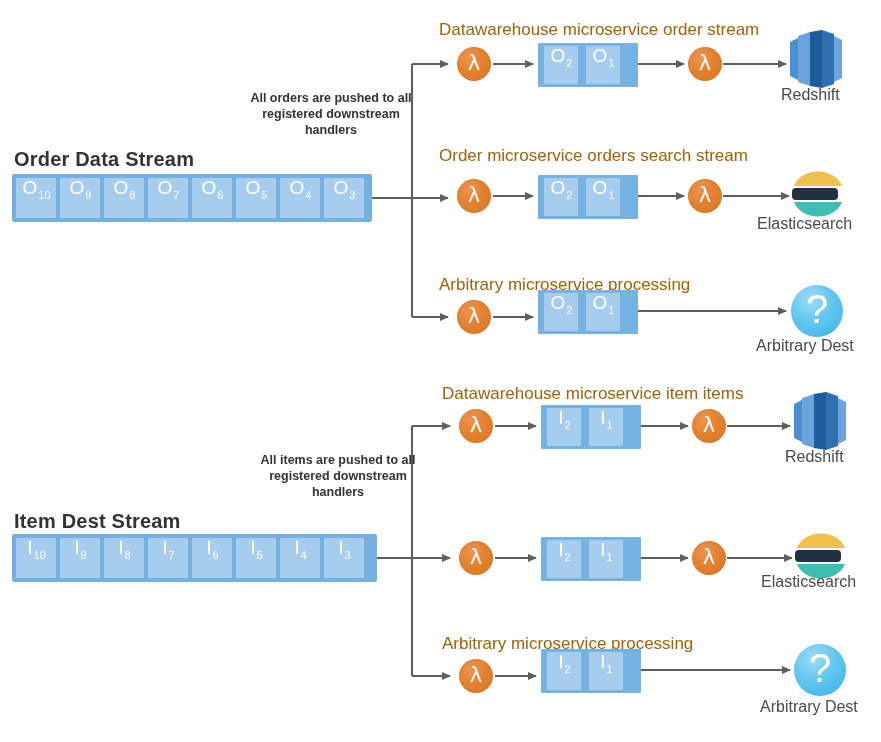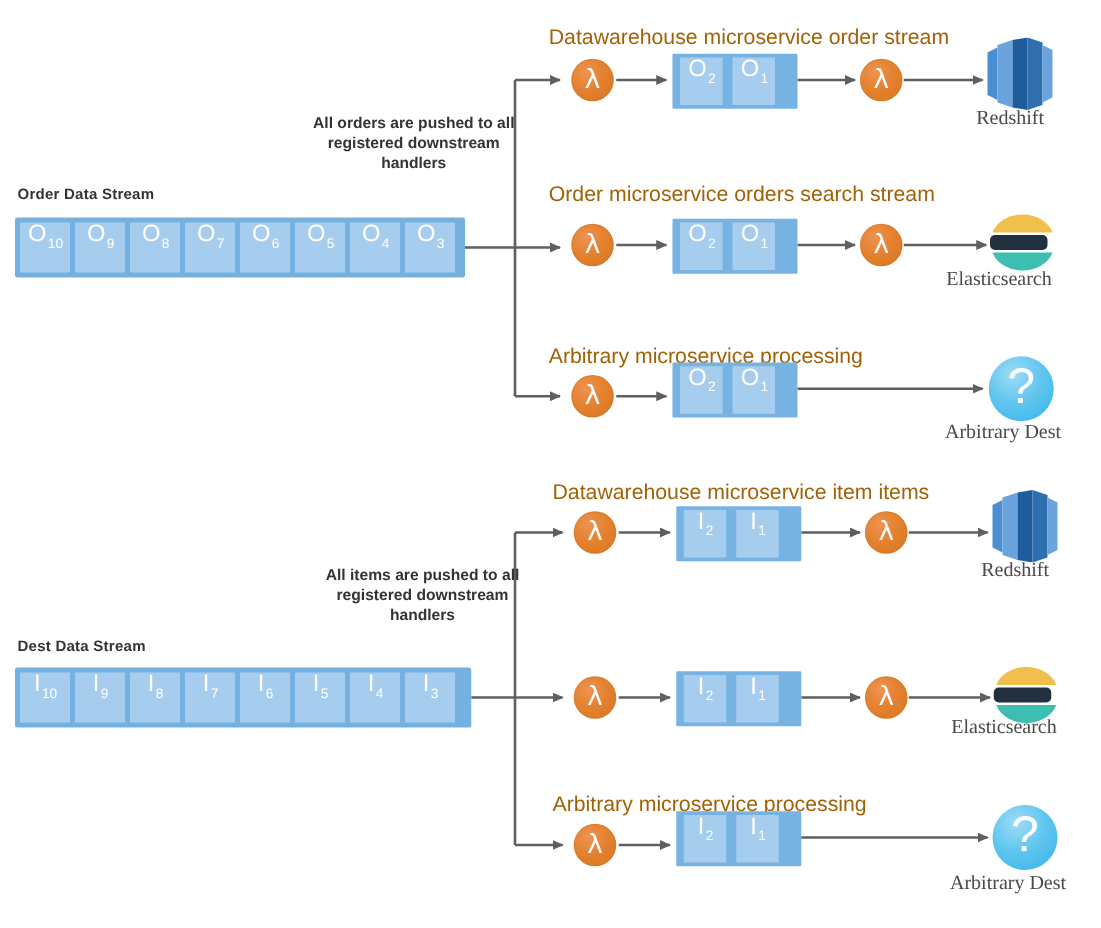--- a/index.html
+++ b/index.html
@@ -26,21 +26,21 @@
     position: absolute;
     background: #74b0e0;
     border-radius: 2px;
     display: flex;
     align-items: center;
     padding: 0 4px;
     box-sizing: border-box;
   }
   .source-title {
     position: absolute;
-    font-size: 12px;
+    font-size: 20px;
     font-weight: bold;
     color: #333333;
     letter-spacing: 0.2px;
     white-space: nowrap;
   }
   .rec {
     position: relative;
     background: #a7cdee;
     display: inline-flex;
     align-items: baseline;
@@ -119,21 +119,20 @@
     color: #333333;
     line-height: 16px;
   }
 
   
   .dest-label {
     position: absolute;
     font-size: 16px;
     color: #4a4a4a;
     white-space: nowrap;
-    font-family: Liberation Serif, serif;
   }
 
   
   .redshift-icon { position: absolute; width: 56px; height: 58px; }
 
   
   .es-icon { position: absolute; width: 54px; height: 48px; }
 
   
   .arb-icon {
@@ -308,21 +307,21 @@
     <div class="rec">
       <span class="base">O</span>
         <span class="sub">1</span>
     </div>
   </div>
   <div class="arb-icon" style="left:791px; top:285px;">
     <span>?</span>
   </div>
   <div class="dest-label" style="left:756px; top:337px;">Arbitrary Dest</div>
 
-  <div class="source-title" style="left:14px; top:510px;">Dest Data Stream</div>
+  <div class="source-title" style="left:14px; top:510px;">Item Dest Stream</div>
 
   <div class="source-stream" style="left:12px; top:534px; width:365px; height:48px;">
     <div class="rec">
       <span class="base">I</span>
         <span class="sub">10</span>
     </div>
     <div class="rec">
       <span class="base">I</span>
         <span class="sub">9</span>
     </div>

